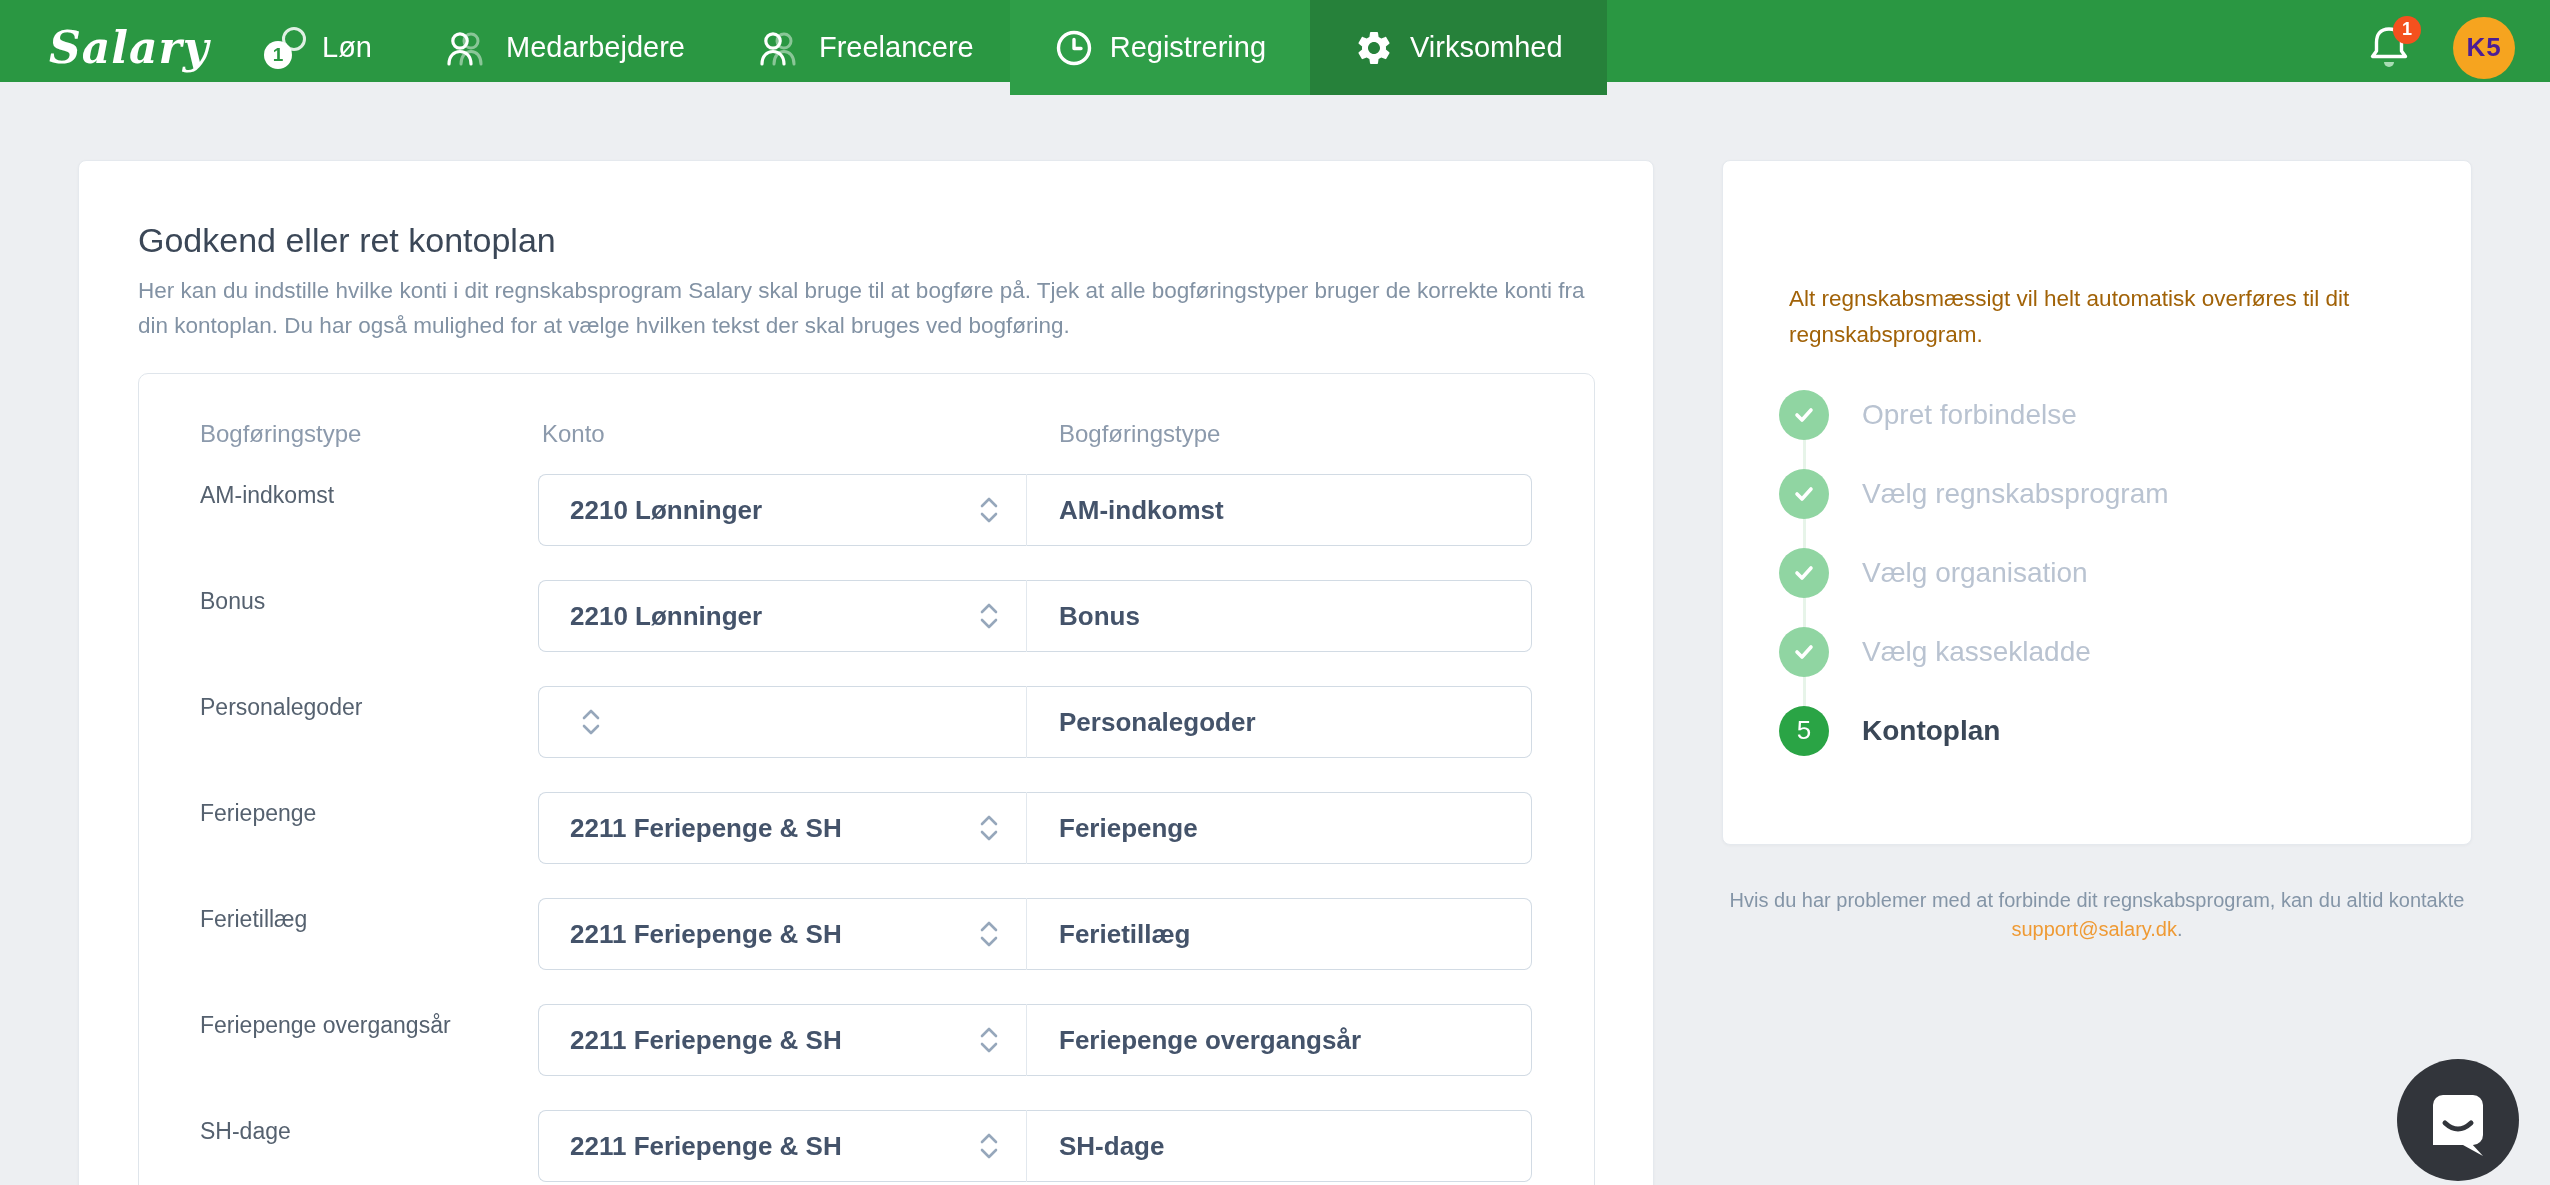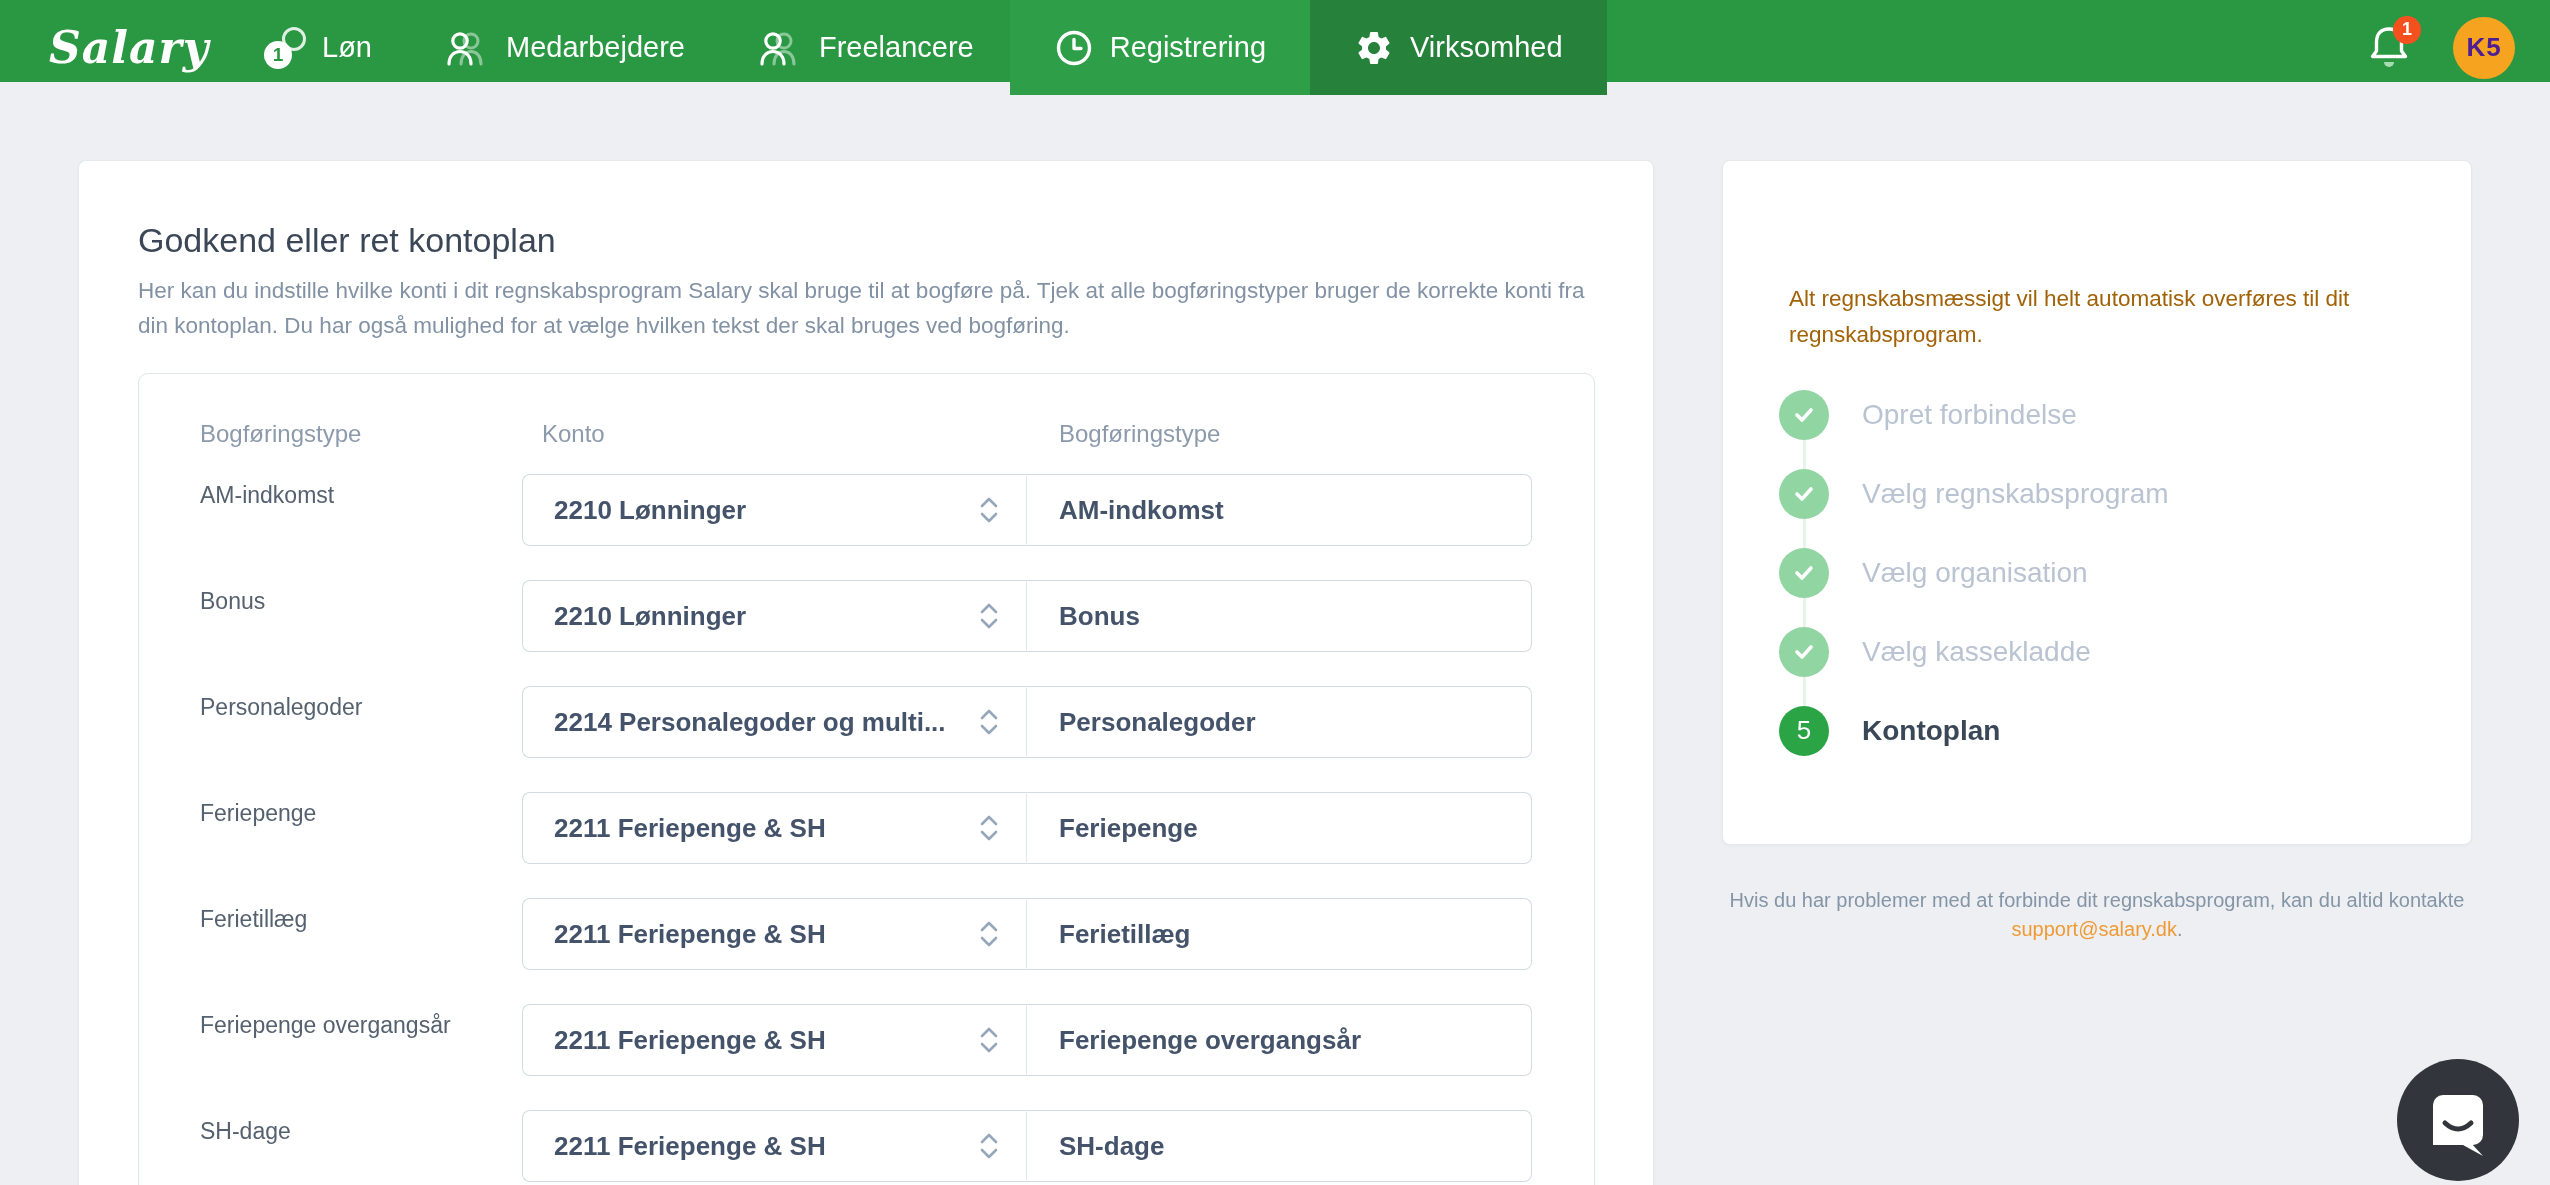--- a/index.html
+++ b/index.html
@@ -69,21 +69,21 @@
   .thead{display:grid;grid-template-columns:322px 504px 506px;margin:0 0 26px 61px;}
   .th{font-size:24px;color:#8c9aac;font-weight:400;}
   .th.konto{padding-left:20px;}
   .th.tekst{padding-left:33px;}
   .trow{display:grid;grid-template-columns:322px 504px 506px;margin:0 0 34px 61px;}
   .tlabel{font-size:23px;color:#55616f;padding-top:8px;}
   .ctrl-select{
     height:72px;box-sizing:border-box;background:#fff;
     border:1.5px solid #d2dbe4;border-right:none;border-radius:8px 0 0 8px;
     display:flex;align-items:center;justify-content:space-between;
-    padding:0 26px 0 31px;cursor:pointer;
+    padding:0 26px 0 31px;cursor:pointer;margin-left:16px;
   }
   .ctrl-select .val{font-size:26px;font-weight:600;color:#44536a;white-space:nowrap;overflow:hidden;text-overflow:ellipsis;}
   .ctrl-input{
     height:72px;box-sizing:border-box;width:100%;
     border:1.5px solid #d2dbe4;border-left:1px solid #e2e8ee;border-radius:0 8px 8px 0;
     font-size:26px;font-weight:600;color:#44536a;padding:0 20px 0 32px;
     font-family:"Liberation Sans",sans-serif;outline:none;background:#fff;
   }
   .chev{flex:0 0 auto;margin-left:10px;}
   
@@ -219,21 +219,20 @@
           <polyline points="4,12 11,5 18,12" stroke="#96a7bb" stroke-width="2.6" fill="none" stroke-linecap="round" stroke-linejoin="round"></polyline>
           <polyline points="4,20 11,27 18,20" stroke="#96a7bb" stroke-width="2.6" fill="none" stroke-linecap="round" stroke-linejoin="round"></polyline>
         </svg>
       </div>
       <input class="ctrl-input" value="Bonus" style="">
     </div>
 
     <div class="trow">
       <div class="tlabel">Personalegoder</div>
       <div class="ctrl-select">
-        <span class="val">2214 Personalegoder og multi...</span>
         <svg class="chev" width="22" height="32" viewBox="0 0 22 32">
           <polyline points="4,12 11,5 18,12" stroke="#96a7bb" stroke-width="2.6" fill="none" stroke-linecap="round" stroke-linejoin="round"></polyline>
           <polyline points="4,20 11,27 18,20" stroke="#96a7bb" stroke-width="2.6" fill="none" stroke-linecap="round" stroke-linejoin="round"></polyline>
         </svg>
       </div>
       <input class="ctrl-input" value="Personalegoder" style="">
     </div>
 
     <div class="trow">
       <div class="tlabel">Feriepenge</div>

